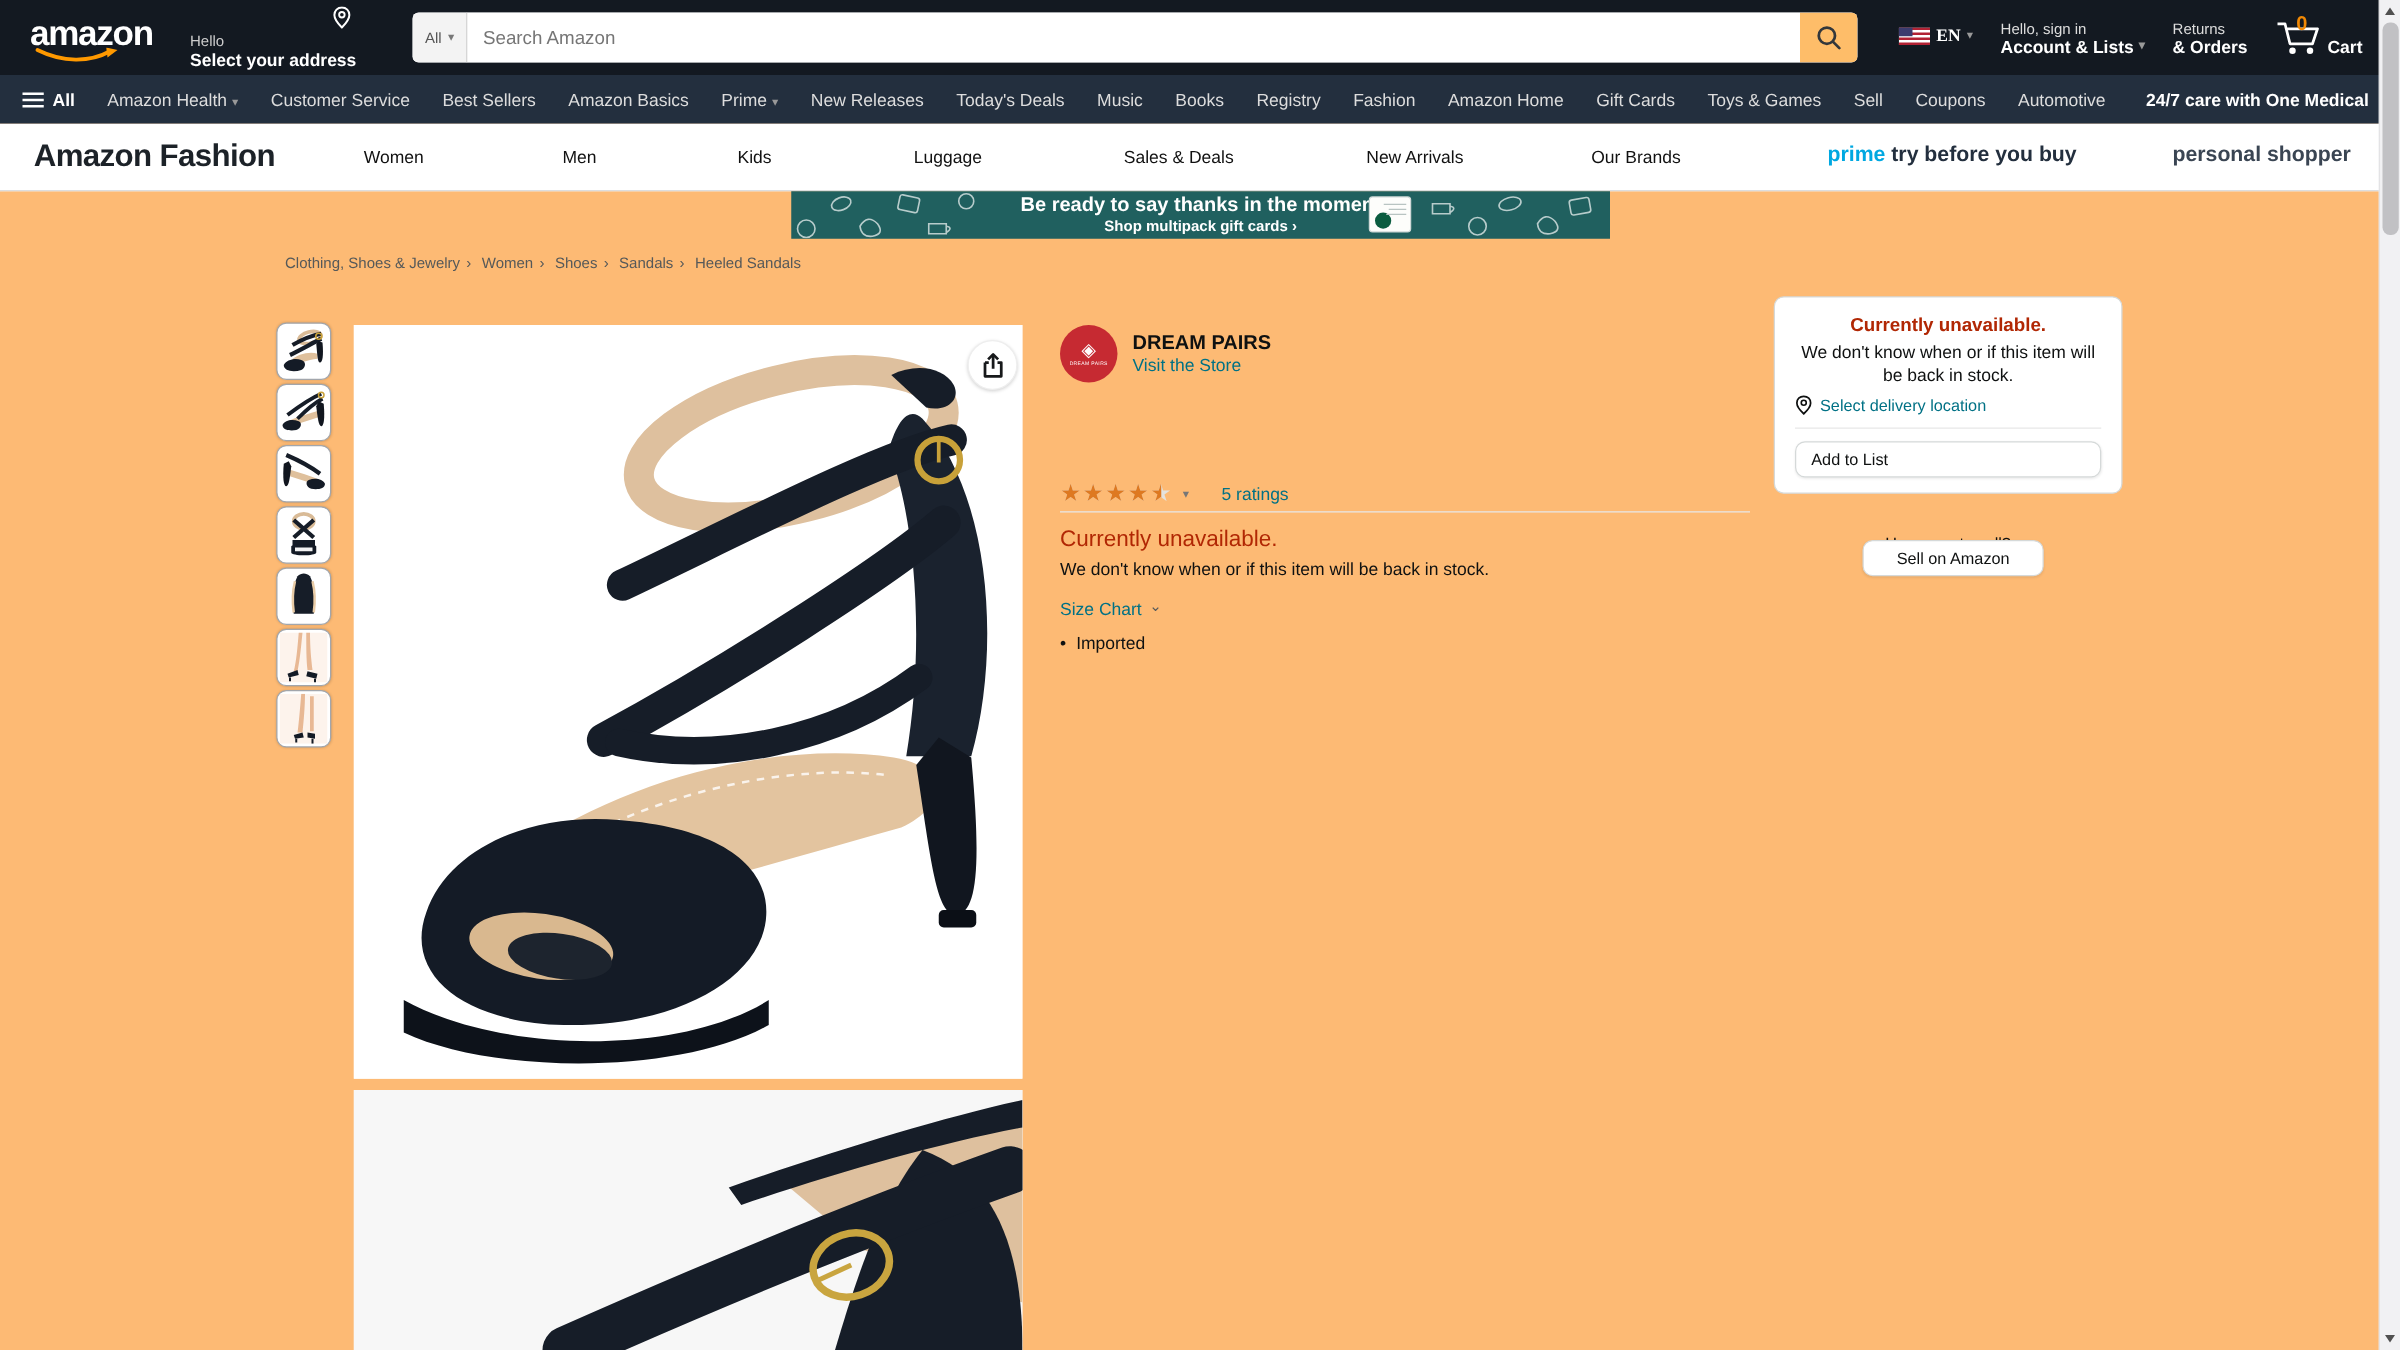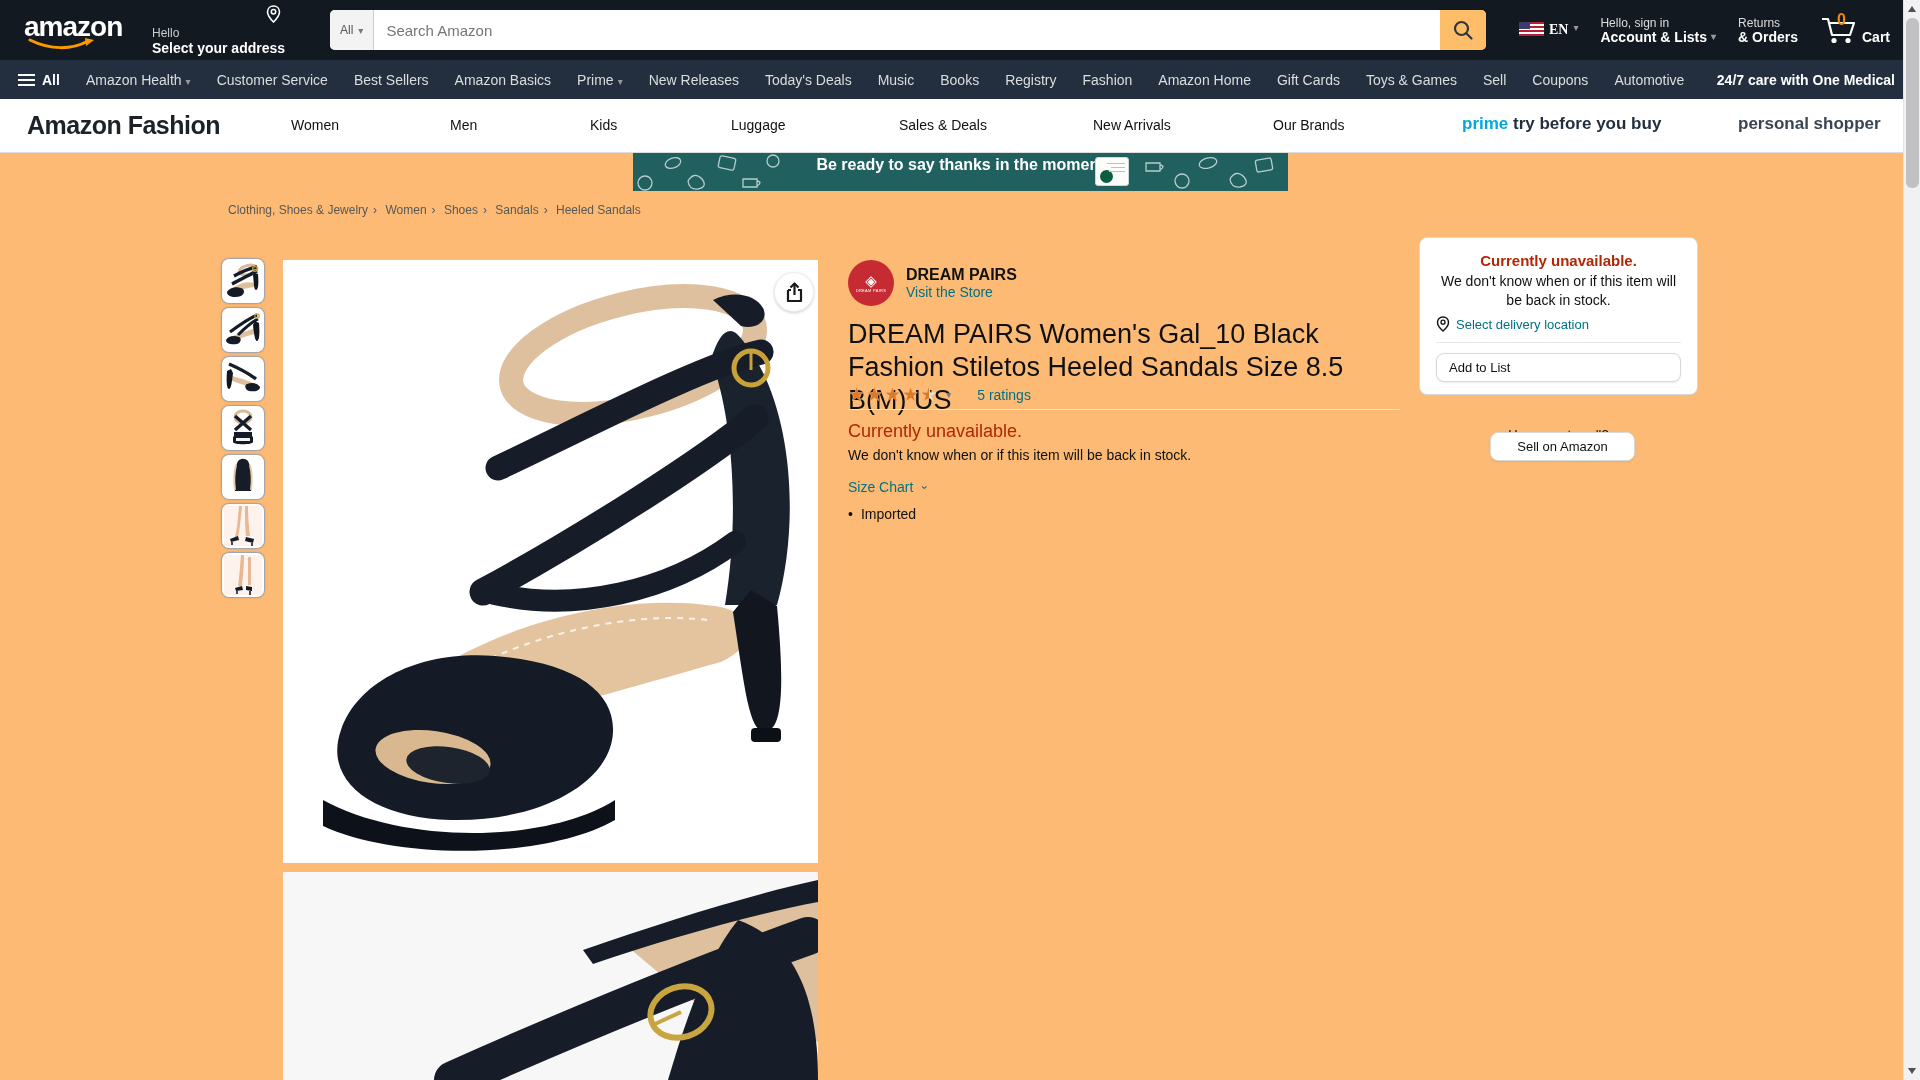--- a/index.html
+++ b/index.html
@@ -289,20 +289,21 @@
       <g fill="none" stroke="#fff" stroke-width="1.3" opacity="0.85">
         <path d="M8,10 h14 v8 h-14 Z M22,12 q6,1 0,5"></path>
           <circle cx="44" cy="28" r="7"></circle>
         <ellipse cx="70" cy="10" rx="9" ry="5" transform="rotate(-15 70 10)"></ellipse>
         <path d="M92,26 q6,-10 14,-2 q6,8 -4,10 q-9,1 -10,-8 Z"></path>
         <rect x="118" y="6" width="16" height="12" rx="2" transform="rotate(-10 126 12)"></rect>
       </g>
     </svg>
     <div class="banner-text">
       <div class="b1">Be ready to say thanks in the moment</div>
+      <div class="b2">Shop multipack gift cards ›</div>
     </div>
     <div class="giftcard">
       <span class="siren"></span>
       <span class="ln" style="top:5px;width:18px"></span>
         <span class="ln" style="top:9px;width:14px"></span>
         <span class="ln" style="top:13px;width:16px"></span>
     </div>
   </div>
 
   <div class="crumbs">
@@ -429,21 +430,20 @@
     <div class="brand-logo">
       <span class="dia">◈</span>
       <span class="bl">DREAM PAIRS</span>
     </div>
     <div>
       <div class="brand-name">DREAM PAIRS</div>
       <div class="store-link">Visit the Store</div>
     </div>
   </div>
 
-  <h1 class="title" style="font-weight:normal">DREAM PAIRS Women's Gal_10 Black Fashion Stiletos Heeled Sandals Size 8.5 B(M) US</h1>
 
   <div class="stars-row">
     <div class="stars"><span class="bg"></span><span class="fg"></span></div>
     <span class="stars-caret"></span>
     <a class="ratings-link">5 ratings</a>
   </div>
   <div class="info-divider"></div>
 
   <div class="avail">Currently unavailable.</div>
   <div class="avail-note">We don't know when or if this item will be back in stock.</div>

